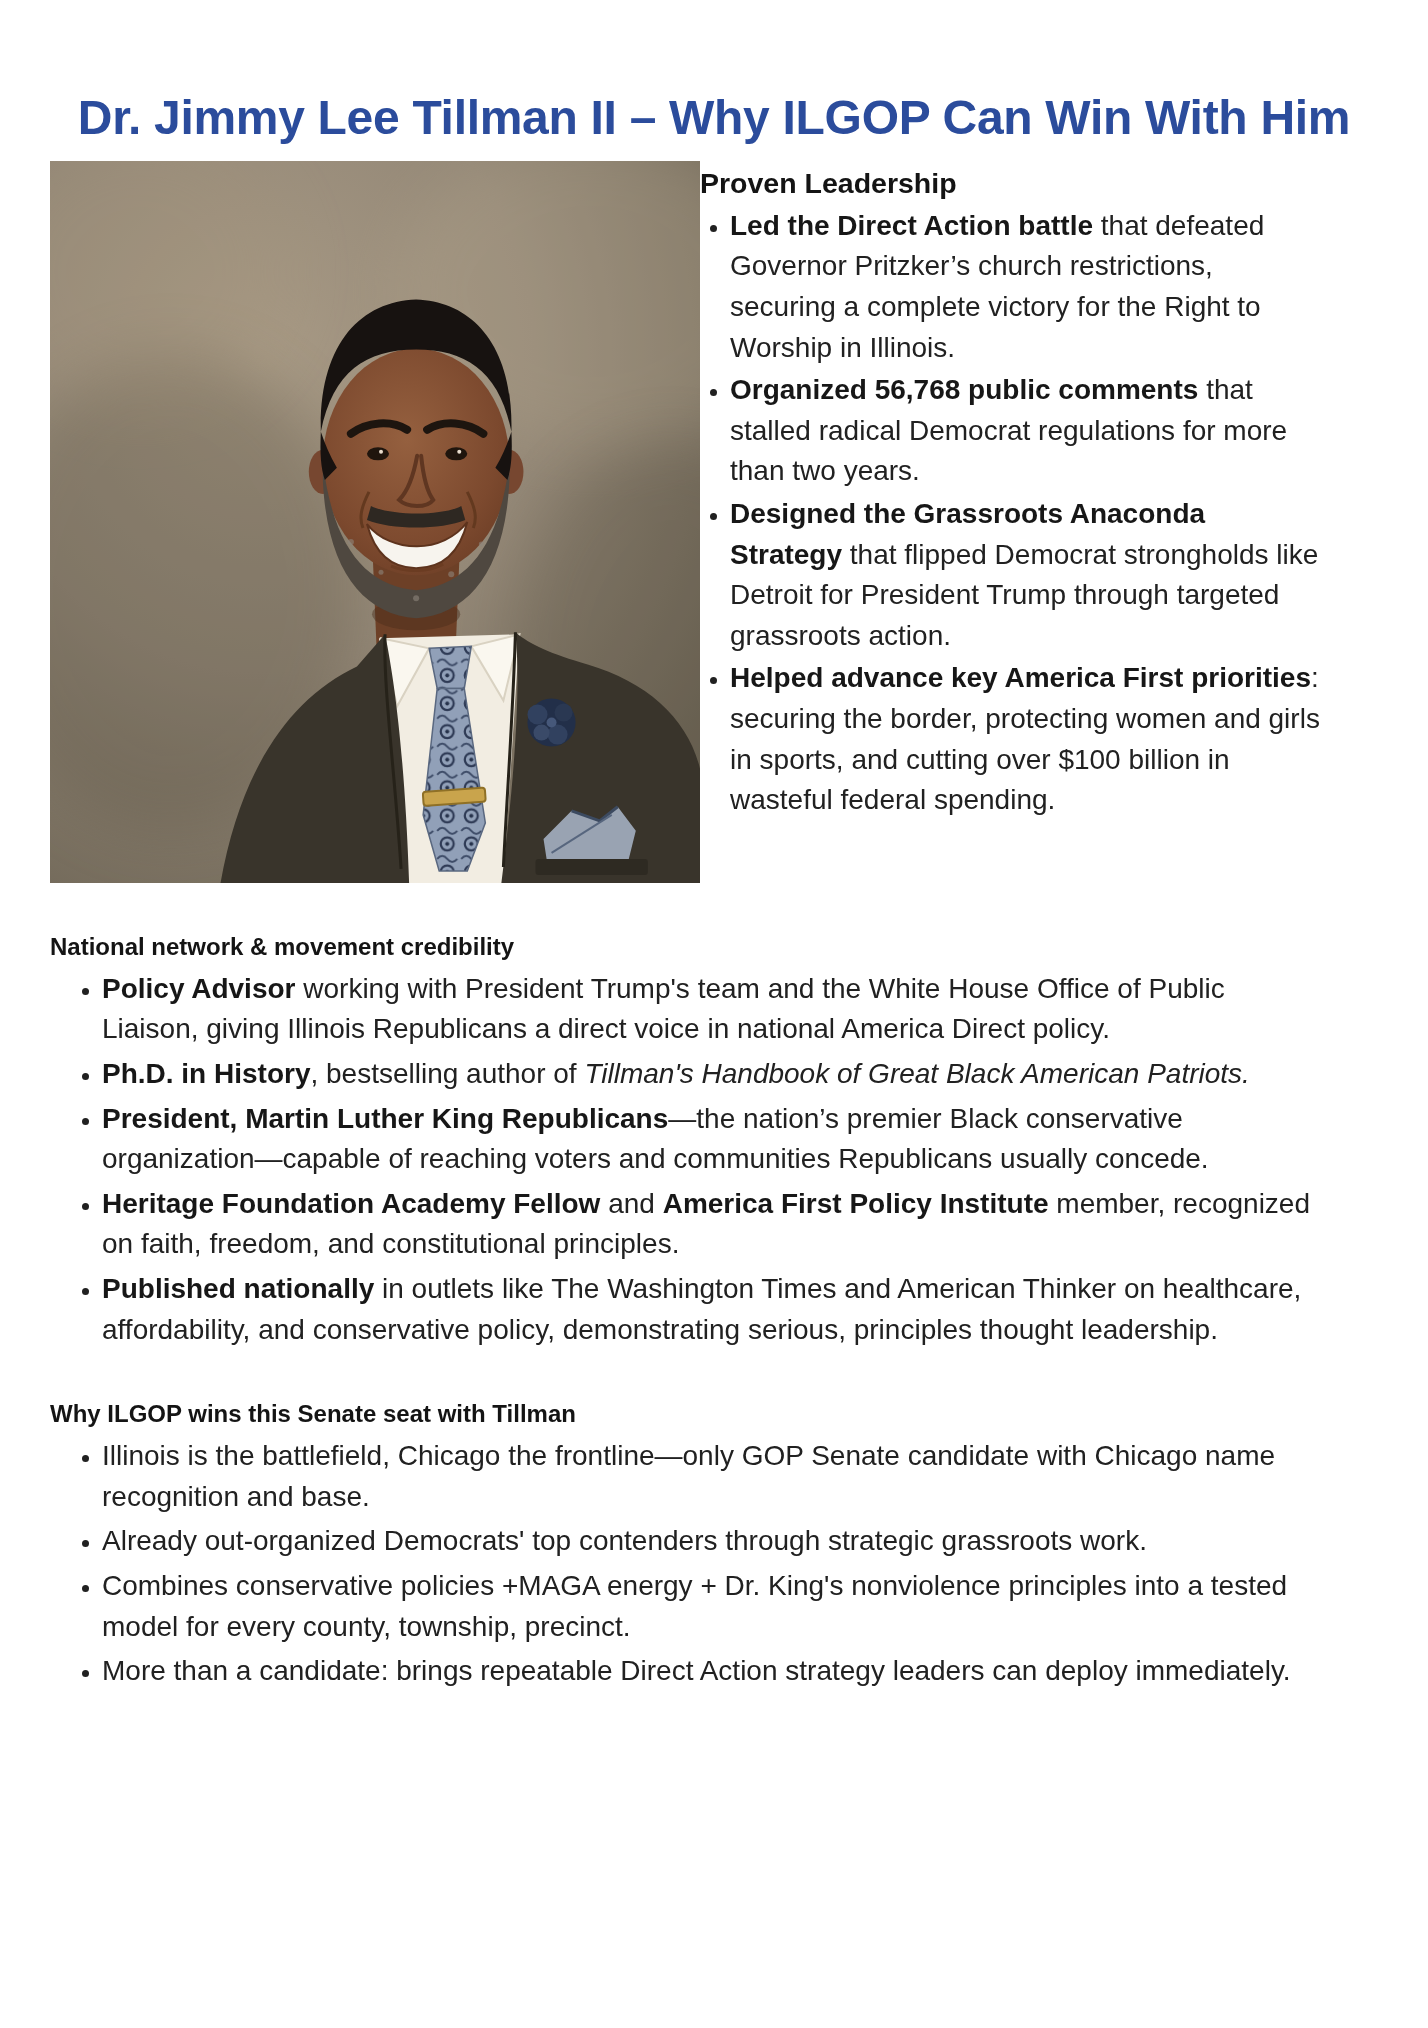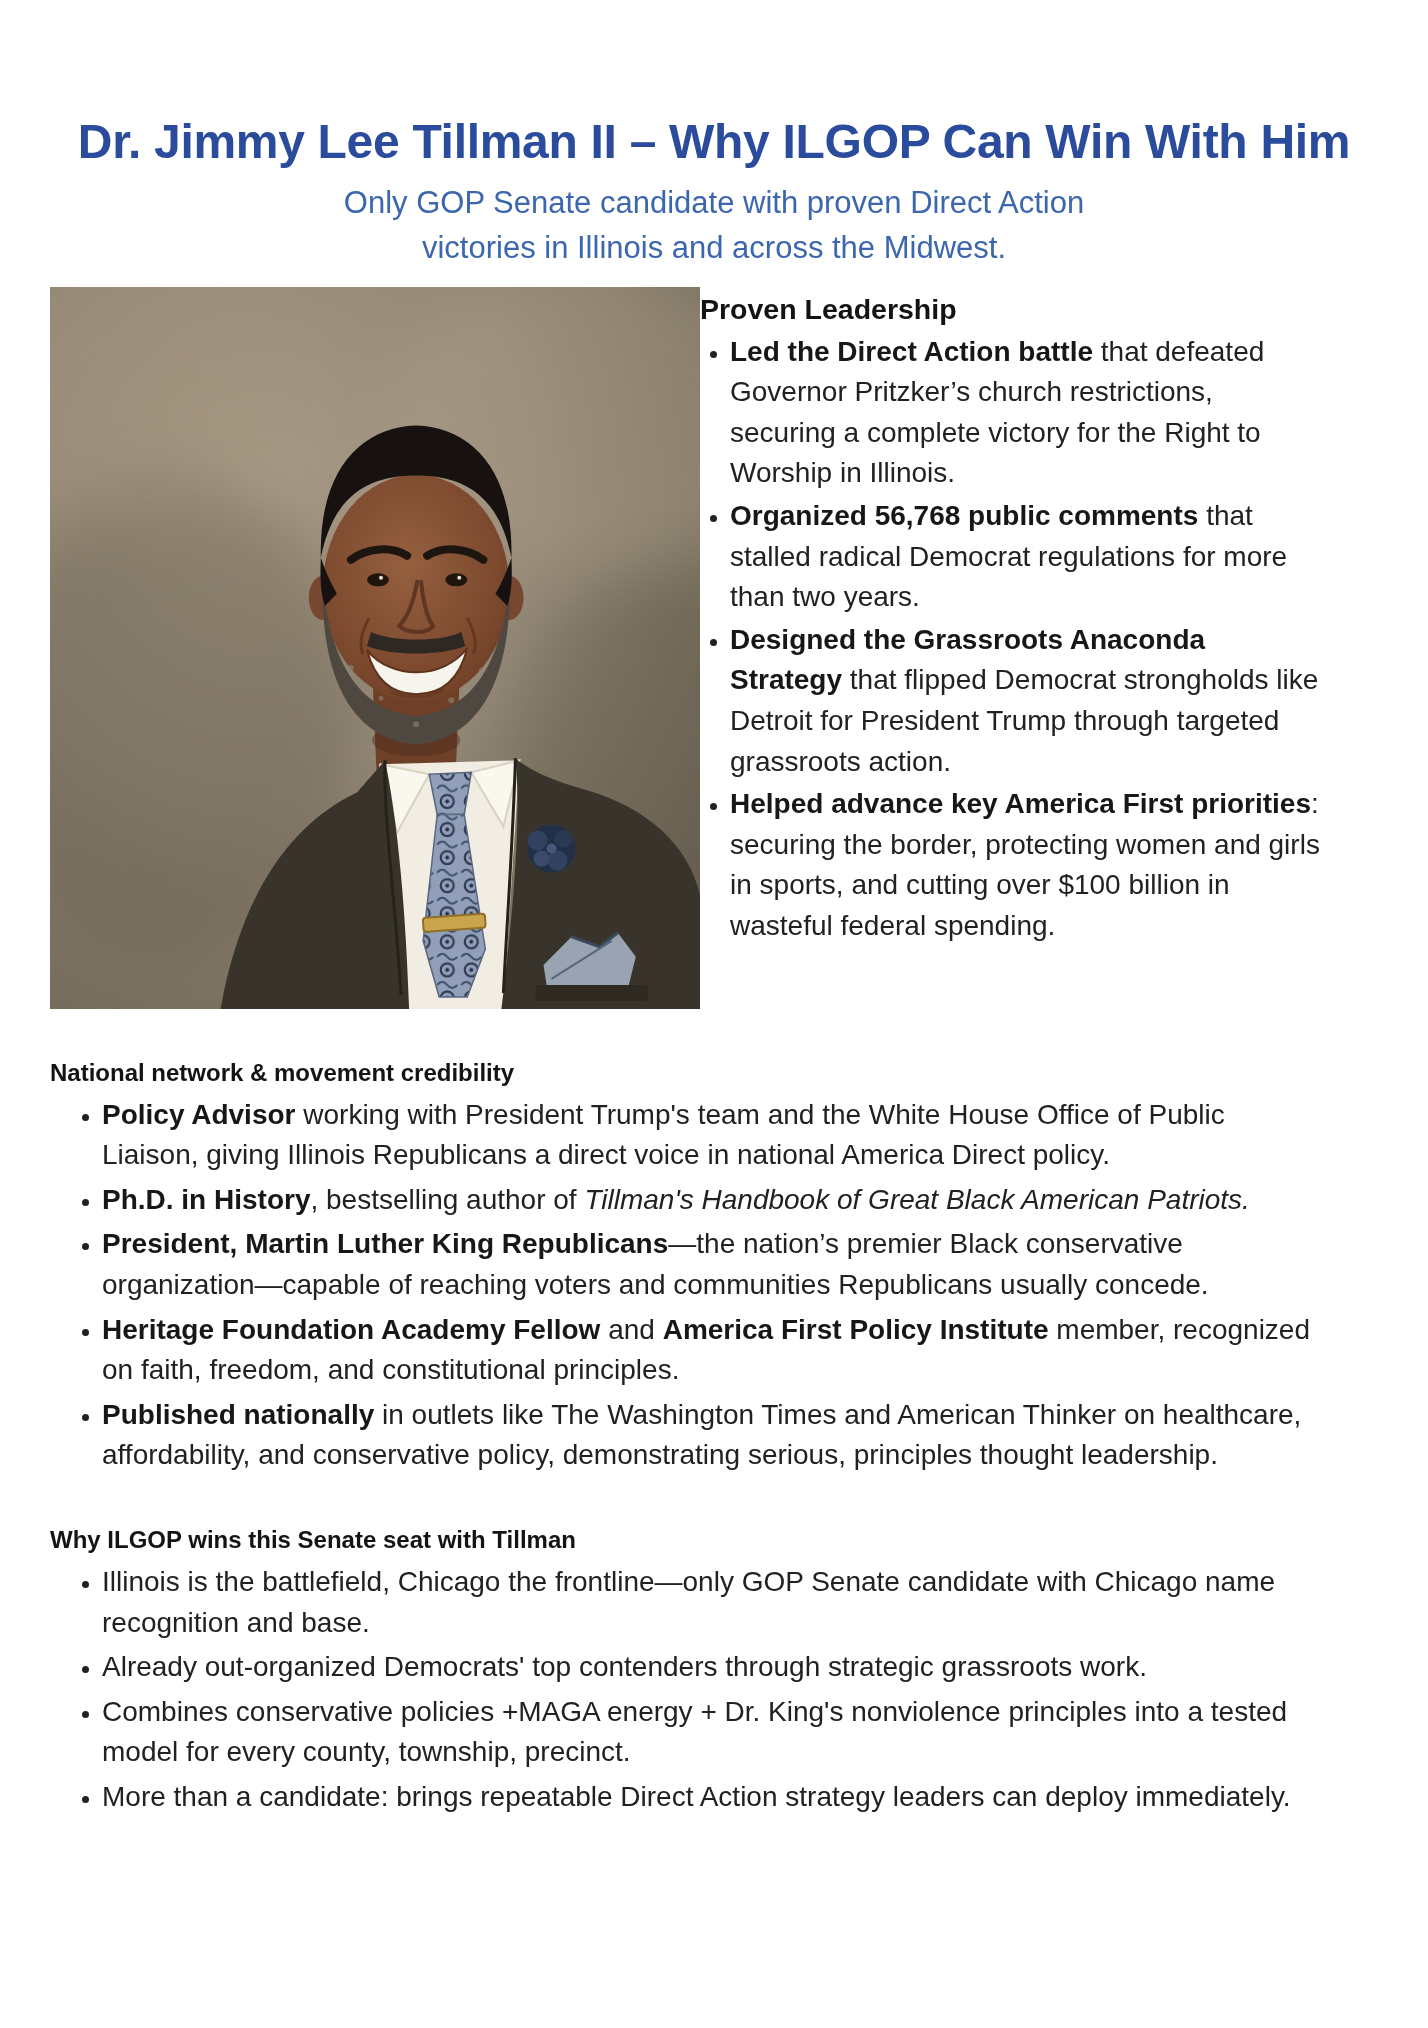--- a/index.html
+++ b/index.html
@@ -14,21 +14,21 @@
     position:relative;
     width:1428px;
     height:2028px;
     background:#ffffff;
     font-family:"Liberation Sans", sans-serif;
     color:var(--body_text);
     overflow:hidden;
   }
   .title{
     margin:0;
-    padding:116px 30px 0 30px;
+    padding:92px 30px 0 30px;
     text-align:center;
     font-size:48px;
     line-height:1.1;
     font-weight:700;
     letter-spacing:-0.3px;
     color:var(--title_blue);
   }
   .subtitle{
     margin-top:12px;
     text-align:center;
@@ -87,24 +87,20 @@
   span.b{font-weight:700;color:#171717;}
   span.i{font-style:italic;}
 </style>
 </head>
 <body>
 
 <div class="page">
 
   <h1 class="title">Dr. Jimmy Lee Tillman II – Why ILGOP Can Win With Him</h1>
 
-  <div class="subtitle">
-    <div>Only GOP Senate candidate with proven Direct Action</div>
-    <div>victories in Illinois and across the Midwest.</div>
-  </div>
 
   <div class="hero">
 
     <figure class="photo-frame" style="margin:0;">
       <svg viewBox="0 0 648 720" preserveAspectRatio="none">
         <defs>
           <radialGradient id="bgG" cx="32%" cy="28%" r="95%">
             <stop offset="0%" stop-color="#a89a85"></stop>
             <stop offset="45%" stop-color="#948877"></stop>
             <stop offset="100%" stop-color="#675f50"></stop>

